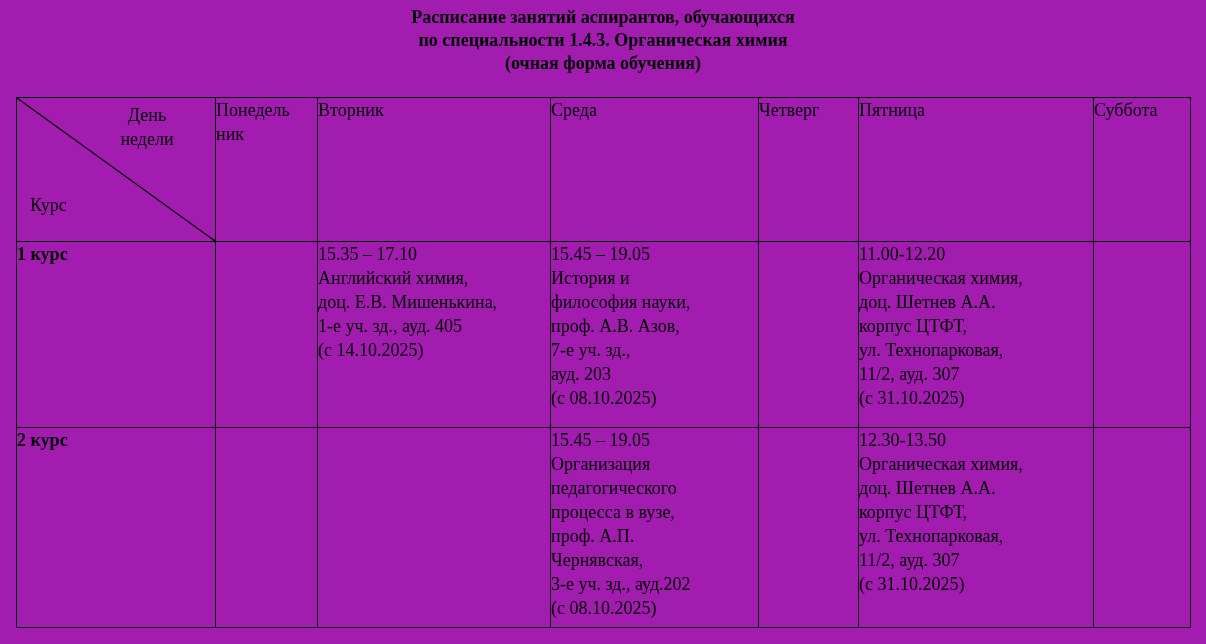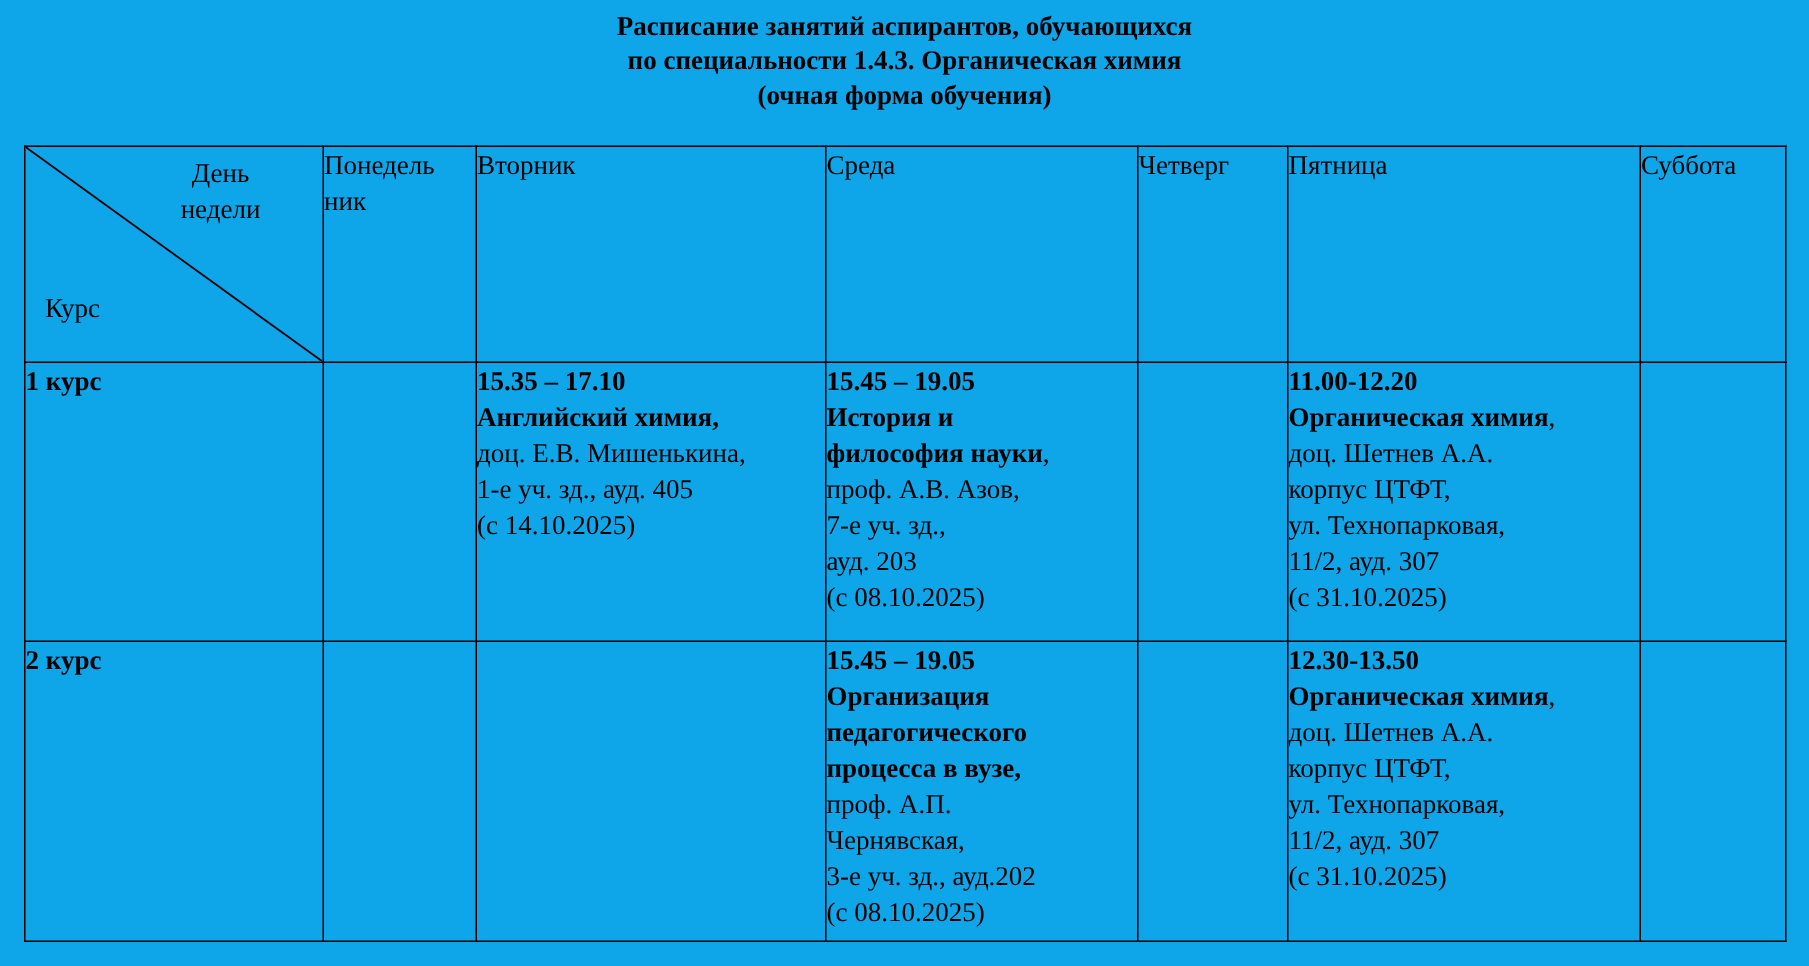--- a/index.html
+++ b/index.html
@@ -1,20 +1,20 @@
 <!DOCTYPE html>
 <html><head>
 <meta charset="utf-8">
 <style>
   html, body { margin: 0; padding: 0; background: #ffffff; }
   .page {
     position: relative;
     width: 1206px;
     height: 644px;
-    background: #0ea5e9;
+    background: #a21caf;
     color: #000000;
     font-family: "Liberation Serif", "DejaVu Serif", serif;
     overflow: hidden;
   }
   .title-block {
     position: absolute;
     left: 16px;
     top: 6px;
     width: 1174px;
     text-align: center;
@@ -47,21 +47,21 @@
     position: absolute;
     top: 5px;
     right: 12px;
     width: 112px;
     text-align: center;
   }
   .corner-course { position: absolute; left: 13px; bottom: 24px; }
   .course-cell { font-weight: bold; padding: 5px 4px 0 10px; }
   .day-cell { padding: 5px 4px 0 9px; }
   .cell-line { white-space: nowrap; }
-  .b { font-weight: bold; }
+  .b { font-weight: normal; }
 </style>
 </head>
 <body>
 
 <div class="page">
 
   <div class="title-block">
     <div>Расписание занятий аспирантов, обучающихся</div>
     <div>по специальности 1.4.3. Органическая химия</div>
     <div>(очная форма обучения)</div>

